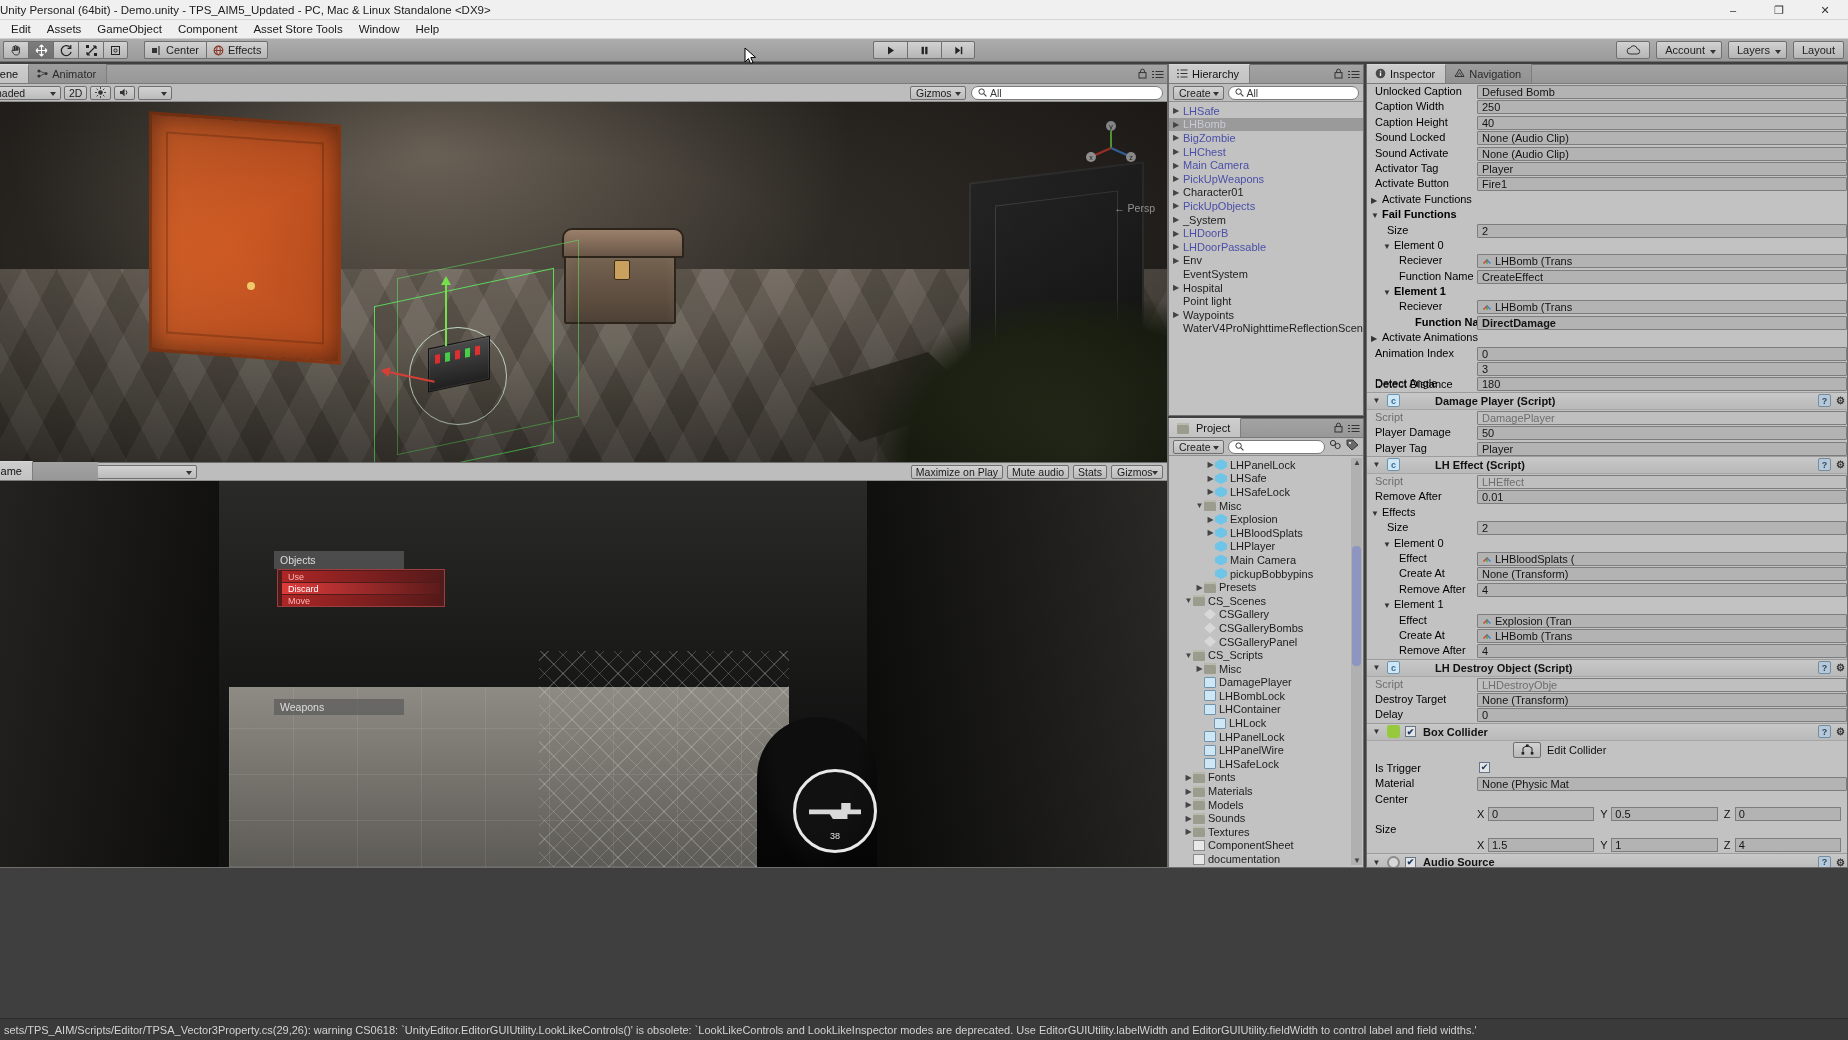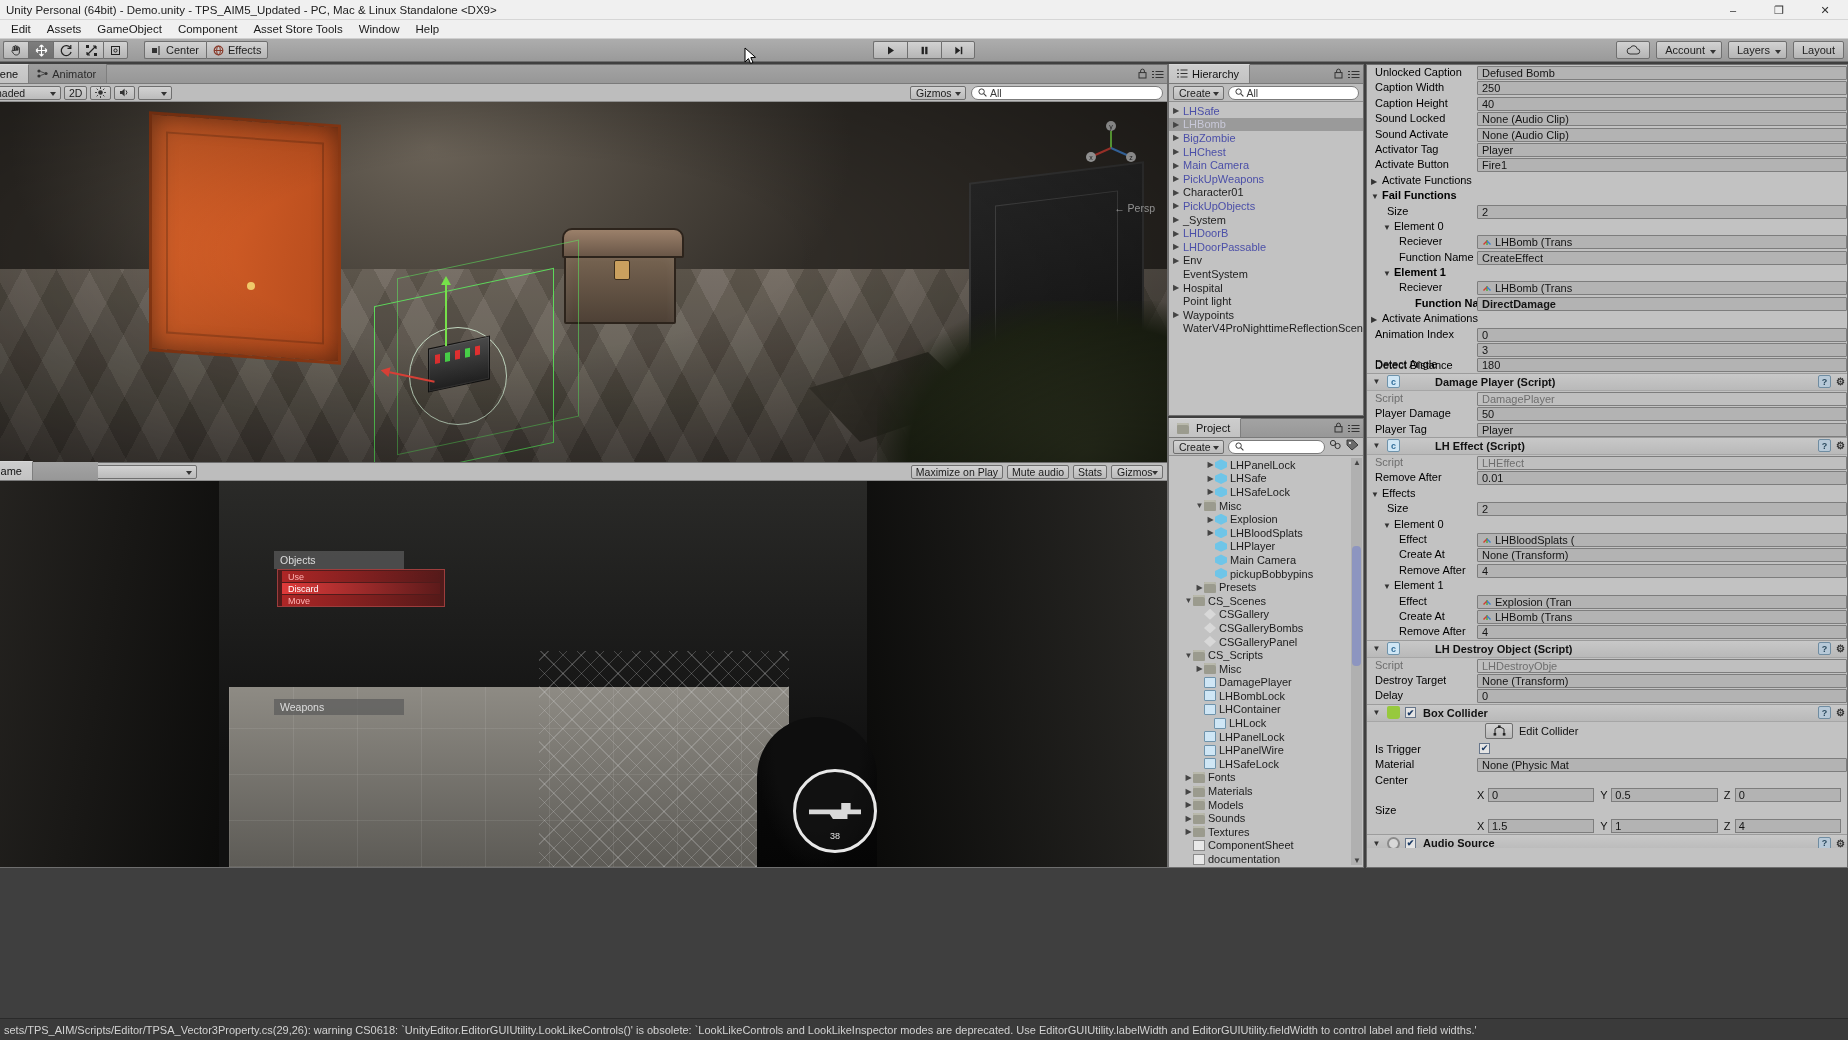--- a/index.html
+++ b/index.html
@@ -11,21 +11,21 @@
     -webkit-font-smoothing:antialiased;
   }
   #root { position:relative; width:1848px; height:1040px; }
 
   
   .titlebar {
     position:absolute; left:0; top:0; width:1848px; height:20px;
     background:#f0f0f0; display:flex; align-items:center;
     border-bottom:1px solid #d6d6d6;
   }
-  .titlebar .ttl { font-size:11.5px; color:#202020; padding-left:6px; white-space:nowrap; }
+  .titlebar .ttl { font-size:11.5px; color:#202020; white-space:nowrap; }
   .win-btns { position:absolute; right:0; top:0; height:20px; display:flex; }
   .win-btn { width:46px; height:20px; display:flex; align-items:center; justify-content:center;
              font-size:11px; color:#333; }
 
   
   .menubar {
     position:absolute; left:0; top:20px; width:1848px; height:19px;
     background:#f0f0f0; display:flex; align-items:center; padding-left:3px;
     border-bottom:1px solid #cfcfcf;
   }
@@ -852,20 +852,40 @@
         </div>
       <div class="pscroll">
         <div class="up">▲</div>
         <div class="thumb"></div>
         <div class="dn">▼</div>
       </div>
     </div>
   </div>
 
   <div class="panel" id="inspector">
+    <div class="tabstrip">
+      <div class="tab active">
+        <span>
+          <svg width="11" height="11" viewBox="0 0 11 11">
+              <circle cx="5.5" cy="5.5" r="4.8" fill="#4a4a4a"></circle>
+              <path d="M5.5 4.6v3.3M5.5 2.8v1" stroke="#fff" stroke-width="1.3"></path>
+            </svg>
+        </span>
+        <span>Inspector</span>
+      </div>
+      <div class="tab">
+        <span>
+          <svg width="11" height="10" viewBox="0 0 11 10">
+              <path d="M1 8.5L5.5 1l4.5 7.5z" fill="none" stroke="#333" stroke-width="1"></path>
+              <path d="M3 8.5l2.5-4 2.5 4" fill="none" stroke="#333" stroke-width=".8"></path>
+            </svg>
+        </span>
+        <span>Navigation</span>
+      </div>
+    </div>
     <div class="ibody" id="inspector-rows">
         <div class="irowwrap">
           <div class="ilabel" style="position: absolute; left: 0px; top: 1px; font-size: 11px; white-space: nowrap;">Unlocked Caption</div>
           <div class="ifield" style="top: 1px;">
             <span>Defused Bomb</span>
           </div>
         </div>
         <div class="irowwrap">
           <div class="ilabel" style="position: absolute; left: 0px; top: 1px; font-size: 11px; white-space: nowrap;">Caption Width</div>
           <div class="ifield" style="top: 1px;">
@@ -1111,21 +1131,21 @@
           </div>
         </div>
         <div class="comp-header">
           <span class="foldout">▼</span>
           <span class="colliderico"></span>
           <span class="cb">✔</span>
           <span style="margin-left: 2px;">Box Collider</span>
           <span class="qmark">?</span>
           <span class="gear">⚙</span>
         </div>
-        <div class="irowwrap" style="height: 20px;">
+        <div class="irowwrap" style="height: 20px; margin-left: 28px;">
           <div class="editcollider">
             <div class="btn">
               <svg width="13" height="11" viewBox="0 0 13 11">
                 <path d="M2 9V4l4-2.6L11 4v5" fill="none" stroke="#222" stroke-width="1"></path>
                 <rect x=".6" y="8" width="2.6" height="2.6" fill="#222"></rect>
                 <rect x="9.8" y="8" width="2.6" height="2.6" fill="#222"></rect>
                 <rect x="5" y=".4" width="2.6" height="2.6" fill="#222"></rect>
               </svg>
             </div>
             <span style="font-size: 11px; color: rgb(17, 17, 17);">Edit Collider</span>

